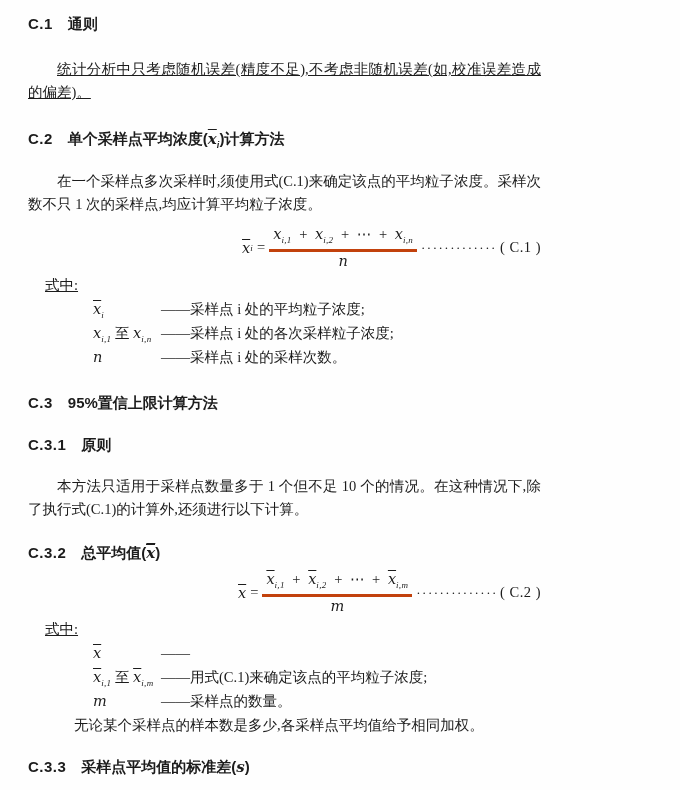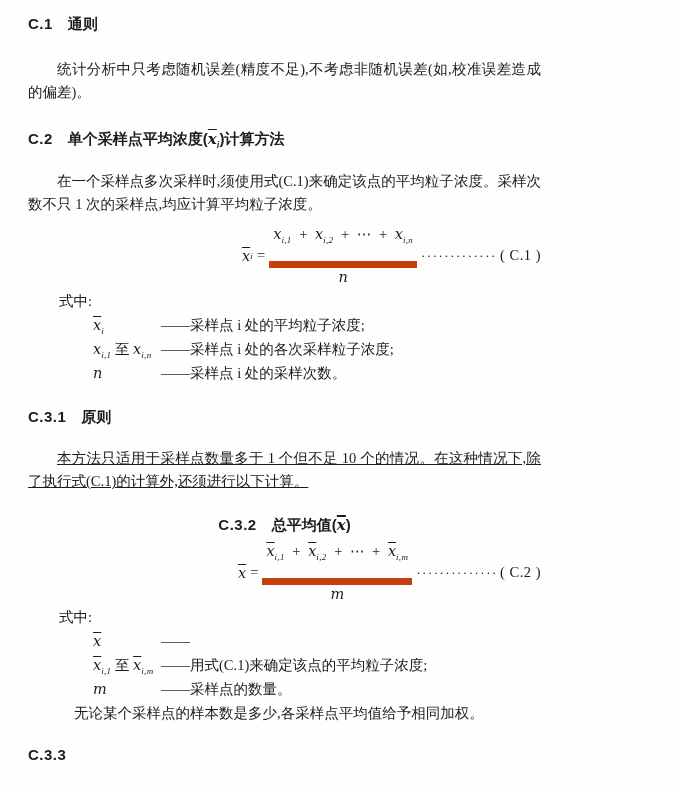--- a/index.html
+++ b/index.html
@@ -23,44 +23,44 @@
   sub { font-size:9px; line-height:0; font-style:italic; letter-spacing:0.3px; }
   .b1 { text-decoration:overline; }
   .b2 { display:inline-block; border-top:1px solid #1c1c1c; padding-top:1px;
         line-height:1.05; text-decoration:overline; }
   .eqrow { display:flex; align-items:center; }
   .eqspacer { flex:0 0 auto; }
   .sp1 { width:214px; } .sp2 { width:210px; }
   .eq { display:inline-flex; align-items:center; white-space:nowrap; }
   .eqop { margin:0 4px; }
   .frac { display:inline-block; text-align:center; vertical-align:middle; }
-  .frac .num { display:block; border-bottom:7px solid #c2410c; padding:0 4px 17px; line-height:19px; }
+  .frac .num { display:block; border-bottom:3px solid #c2410c; padding:0 4px 5px; line-height:19px; }
   .frac .den { display:block; padding-top:1px; line-height:17px; }
   .dotlead {
     flex:1 1 auto; overflow:hidden; white-space:nowrap;
     letter-spacing:1.5px; font-size:13px; margin:0 4px; color:#222;
     align-self:center;
   }
   .eqlabel { flex:0 0 auto; white-space:nowrap; letter-spacing:0.5px; }
-  .shz { margin-left:31px; line-height:23px; }
+  .shz { margin-left:17px; line-height:23px;text-decoration:underline; }
   .deflist { margin-left:17px; }
   .defrow { display:flex; line-height:24px; align-items:baseline;margin-left:48px; }
   .defsym { flex:0 0 68px; white-space:nowrap; }
   .defdash { white-space:nowrap; }
   .defdesc { }
   
   .m-h1  { margin-top:4px; }
-  .m-p1  { margin-top:24px; }
+  .m-p1  { margin-top:24px;text-decoration:underline; }
   .m-h2  { margin-top:25px; }
   .m-p2  { margin-top:21px; }
   .m-f1  { margin-top:9px; margin-bottom:4px; }
   .m-h3  { margin-top:24px; }
   .m-h31 { margin-top:22px; }
-  .m-p3  { margin-top:20px;text-decoration:underline; }
-  .m-h32 { margin-top:22px;justify-content:center; }
+  .m-p3  { margin-top:20px; }
+  .m-h32 { margin-top:22px; }
   .m-p4  { margin-top:18px; }
   .m-f2  { margin-top:7px; margin-bottom:3px; }
   .m-p5  { line-height:24px; margin-left:17px; text-indent:2em; }
   .m-h33 { margin-top:20px; }
 </style>
 </head>
 <body>
 
 <div class="page">
 
@@ -116,20 +116,24 @@
       <span class="defdash">——</span>
       <span class="defdesc">采样点 i 处的各次采样粒子浓度;</span>
     </div>
     <div class="defrow">
       <span class="defsym"><span class="v">n</span></span>
       <span class="defdash">——</span>
       <span class="defdesc">采样点 i 处的采样次数。</span>
     </div>
   </div>
 
+  <div class="hd m-h3">
+    <span class="num">C.3</span>
+    <span>95%置信上限计算方法</span>
+  </div>
 
   <div class="hd m-h31">
     <span class="num">C.3.1</span>
     <span>原则</span>
   </div>
 
   <div class="para m-p3">本方法只适用于采样点数量多于 1 个但不足 10 个的情况。在这种情况下,除了执行式(C.1)的计算外,还须进行以下计算。</div>
 
   <div class="hd m-h32">
     <span class="num">C.3.2</span>
@@ -177,15 +181,18 @@
       <span class="defsym"><span class="v">m</span></span>
       <span class="defdash">——</span>
       <span class="defdesc">采样点的数量。</span>
     </div>
   </div>
 
   <div class="m-p5">无论某个采样点的样本数是多少,各采样点平均值给予相同加权。</div>
 
   <div class="hd m-h33">
     <span class="num">C.3.3</span>
+    <span>
+      <span>采样点平均值的标准差(</span><span class="v">s</span><span>)</span>
+    </span>
   </div>
 
 </div>
 
 </body></html>

